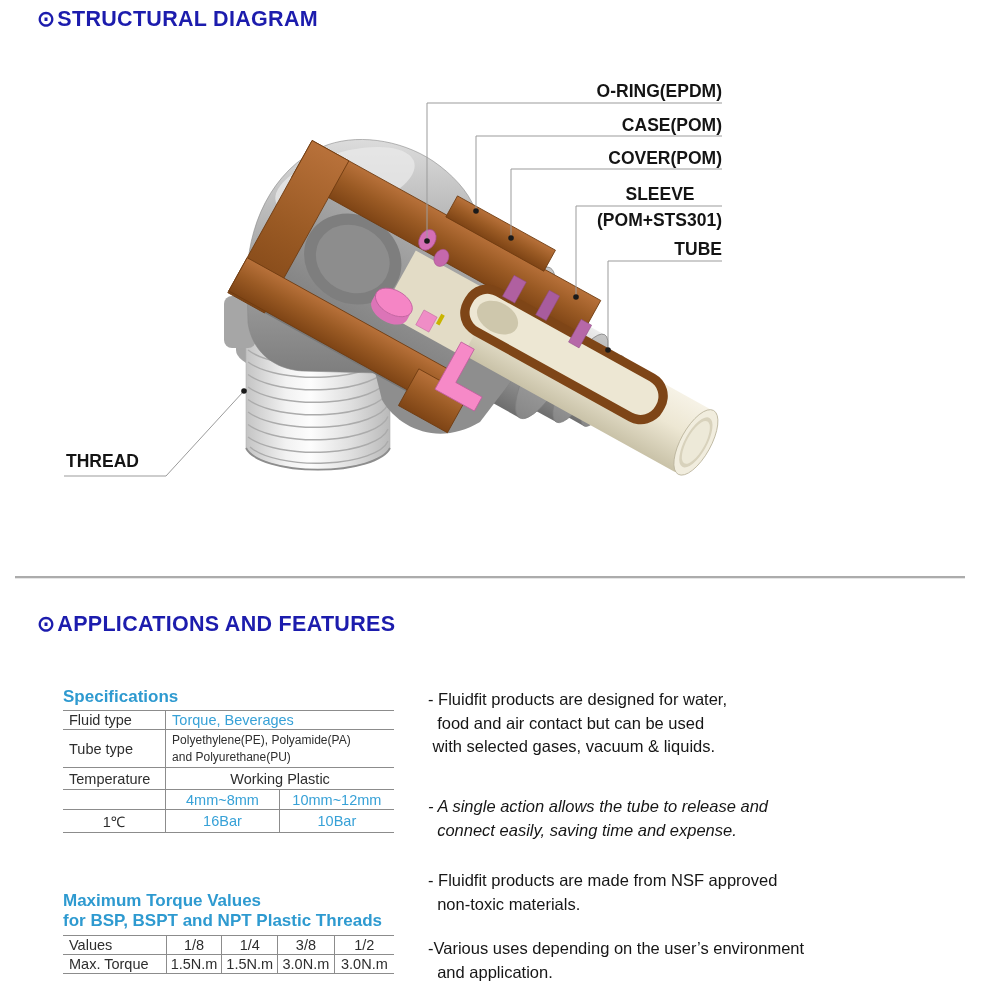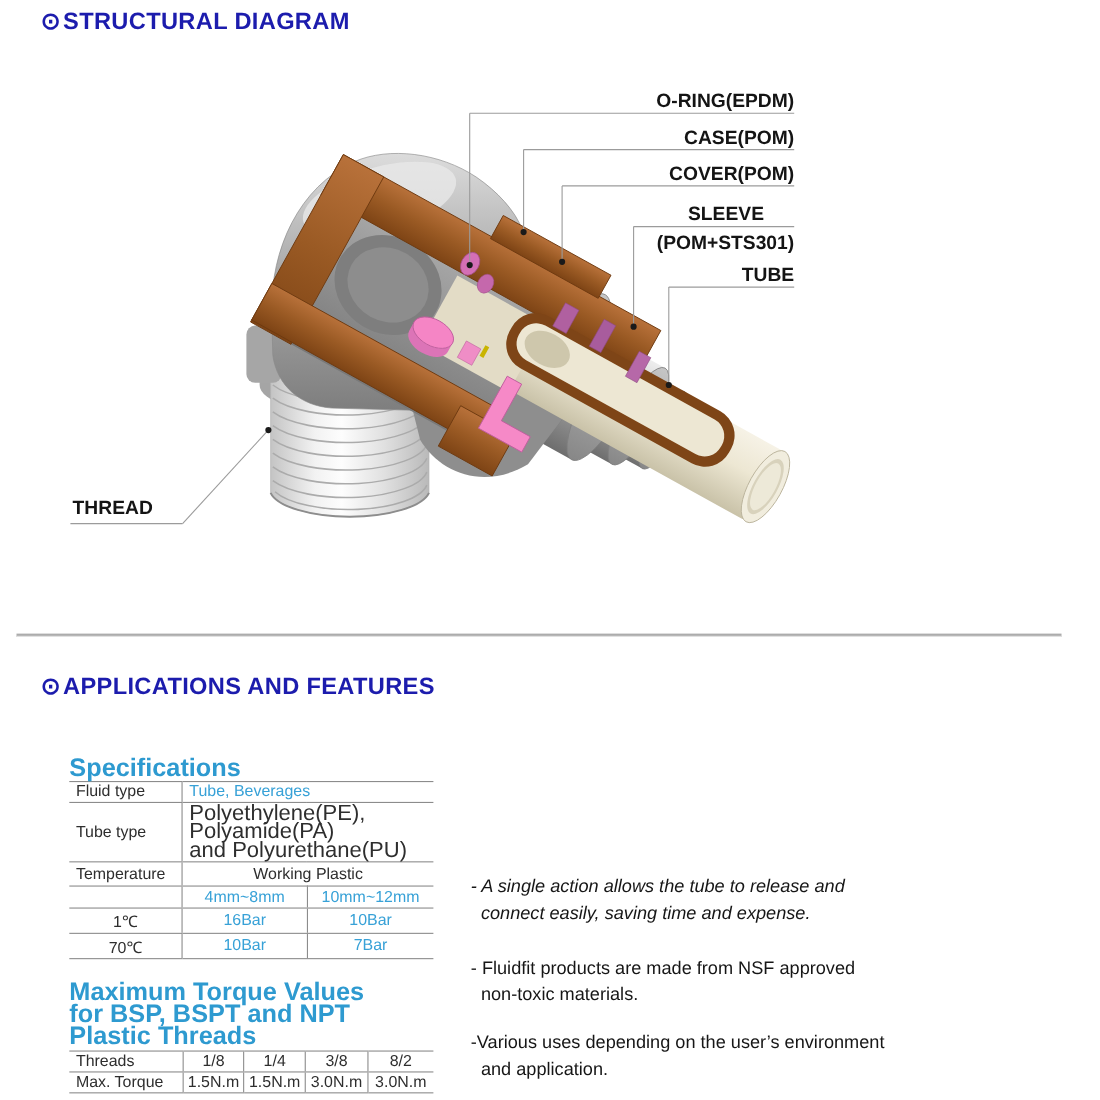--- a/index.html
+++ b/index.html
@@ -7,28 +7,28 @@
         font-family:"Liberation Sans",sans-serif;color:#1a1a1a;}
   .sec-title{position:absolute;color:#1C1CAD;font-size:21.5px;font-weight:bold;letter-spacing:.3px;white-space:nowrap;}
   .sec-title .glyph{margin-right:2px;}
   #title-structural{left:37px;top:6px;}
   #title-applications{left:37px;top:611px;}
   .divider{position:absolute;left:15px;top:576px;width:950px;height:2px;background:#ACACAC;border-bottom:1px solid #E6E6E6;}
   svg.diagram{position:absolute;left:0;top:40px;width:1000px;height:520px;}
   svg text{font-family:"Liberation Sans",sans-serif;}
 
   .spec-block{position:absolute;left:63px;top:687px;width:331px;}
-  .tbl-title{color:#2E9AD0;font-size:23px;font-weight:bold;line-height:20px;margin:0 0 3px 0;}
+  .tbl-title{color:#2E9AD0;font-size:17px;font-weight:bold;line-height:20px;margin:0 0 3px 0;}
   .torque-block{position:absolute;left:63px;top:891px;width:331px;}
   table{border-collapse:collapse;width:100%;font-size:14.5px;color:#2E2E2E;table-layout:fixed;}
   td{border-top:1px solid #8C8C8C;border-bottom:1px solid #8C8C8C;padding:1px 6px;vertical-align:middle;}
   td.vl{border-left:1px solid #8C8C8C;}
   td.ctr{text-align:center;padding:1px 2px;}
   .blue{color:#37A1D7;}
-  td.two-line{white-space:pre-line;line-height:17px;font-size:20px;}
+  td.two-line{white-space:pre-line;line-height:17px;font-size:12px;}
   .feat{position:absolute;left:428px;width:565px;font-size:16.5px;line-height:23.5px;color:#161616;white-space:pre-line;}
   #feat-0{top:688px;}
   #feat-1{top:795px;font-style:italic;}
   #feat-2{top:869px;}
   #feat-3{top:937px;}
 </style>
 </head>
 <body>
 
 <div class="page">
@@ -213,82 +213,80 @@
     <div class="tbl-title">Specifications</div>
     <table>
       <colgroup>
           <col style="width:102px">
           <col style="width:113px">
           <col style="width:114px">
         </colgroup>
       <tbody>
           <tr style="height:19px">
         <td>Fluid type</td>
-        <td class="vl blue" colspan="2">Tube, Beverages</td>
+        <td class="vl blue" colspan="2">Torque, Beverages</td>
       </tr>
       <tr style="height:38px">
         <td>Tube type</td>
         <td class="vl two-line" colspan="2">Polyethylene(PE), Polyamide(PA)
 and Polyurethane(PU)</td>
       </tr>
       <tr style="height:22px">
         <td>Temperature</td>
         <td class="vl ctr" colspan="2">Working Plastic</td>
       </tr>
       <tr style="height:20px">
         <td></td>
         <td class="vl ctr blue">4mm~8mm</td>
         <td class="vl ctr blue">10mm~12mm</td>
       </tr>
       <tr style="height:19px">
         <td class="ctr">1℃</td>
         <td class="vl ctr blue">16Bar</td>
         <td class="vl ctr blue">10Bar</td>
-      </tr>
-      <tr style="height:19px">
-        <td class="ctr">70℃</td>
-        <td class="vl ctr blue">10Bar</td>
-        <td class="vl ctr blue">7Bar</td>
       </tr>
     </tbody>
       </table>
   </div>
 
   <div class="torque-block">
     <div class="tbl-title">
       <span>Maximum Torque Values</span><br>
       <span>for BSP, BSPT and NPT Plastic Threads</span>
     </div>
     <table style="margin-top:4px;">
       <colgroup>
           <col style="width:102px">
           <col style="width:55px">
           <col style="width:55px">
           <col style="width:56px">
           <col style="width:59px">
         </colgroup>
       <tbody>
           <tr style="height:19px">
-        <td>Threads</td>
+        <td>Values</td>
         <td class="vl ctr">1/8</td>
         <td class="vl ctr">1/4</td>
         <td class="vl ctr">3/8</td>
-        <td class="vl ctr">8/2</td>
+        <td class="vl ctr">1/2</td>
       </tr>
       <tr style="height:19px">
         <td>Max. Torque</td>
         <td class="vl ctr">1.5N.m</td>
         <td class="vl ctr">1.5N.m</td>
         <td class="vl ctr">3.0N.m</td>
         <td class="vl ctr">3.0N.m</td>
       </tr>
     </tbody>
       </table>
   </div>
 
+  <div class="feat" id="feat-0">- Fluidfit products are designed for water,
+&nbsp;&nbsp;food and air contact but can be used
+&nbsp;with selected gases, vacuum &amp; liquids.</div>
   <div class="feat" id="feat-1">- A single action allows the tube to release and
 &nbsp;&nbsp;connect easily, saving time and expense.</div>
   <div class="feat" id="feat-3">-Various uses depending on the user’s environment
 &nbsp;&nbsp;and application.</div>
   <div class="feat" id="feat-2">- Fluidfit products are made from NSF approved
 &nbsp;&nbsp;non-toxic materials.</div>
 
 </div>
 
 </body></html>

